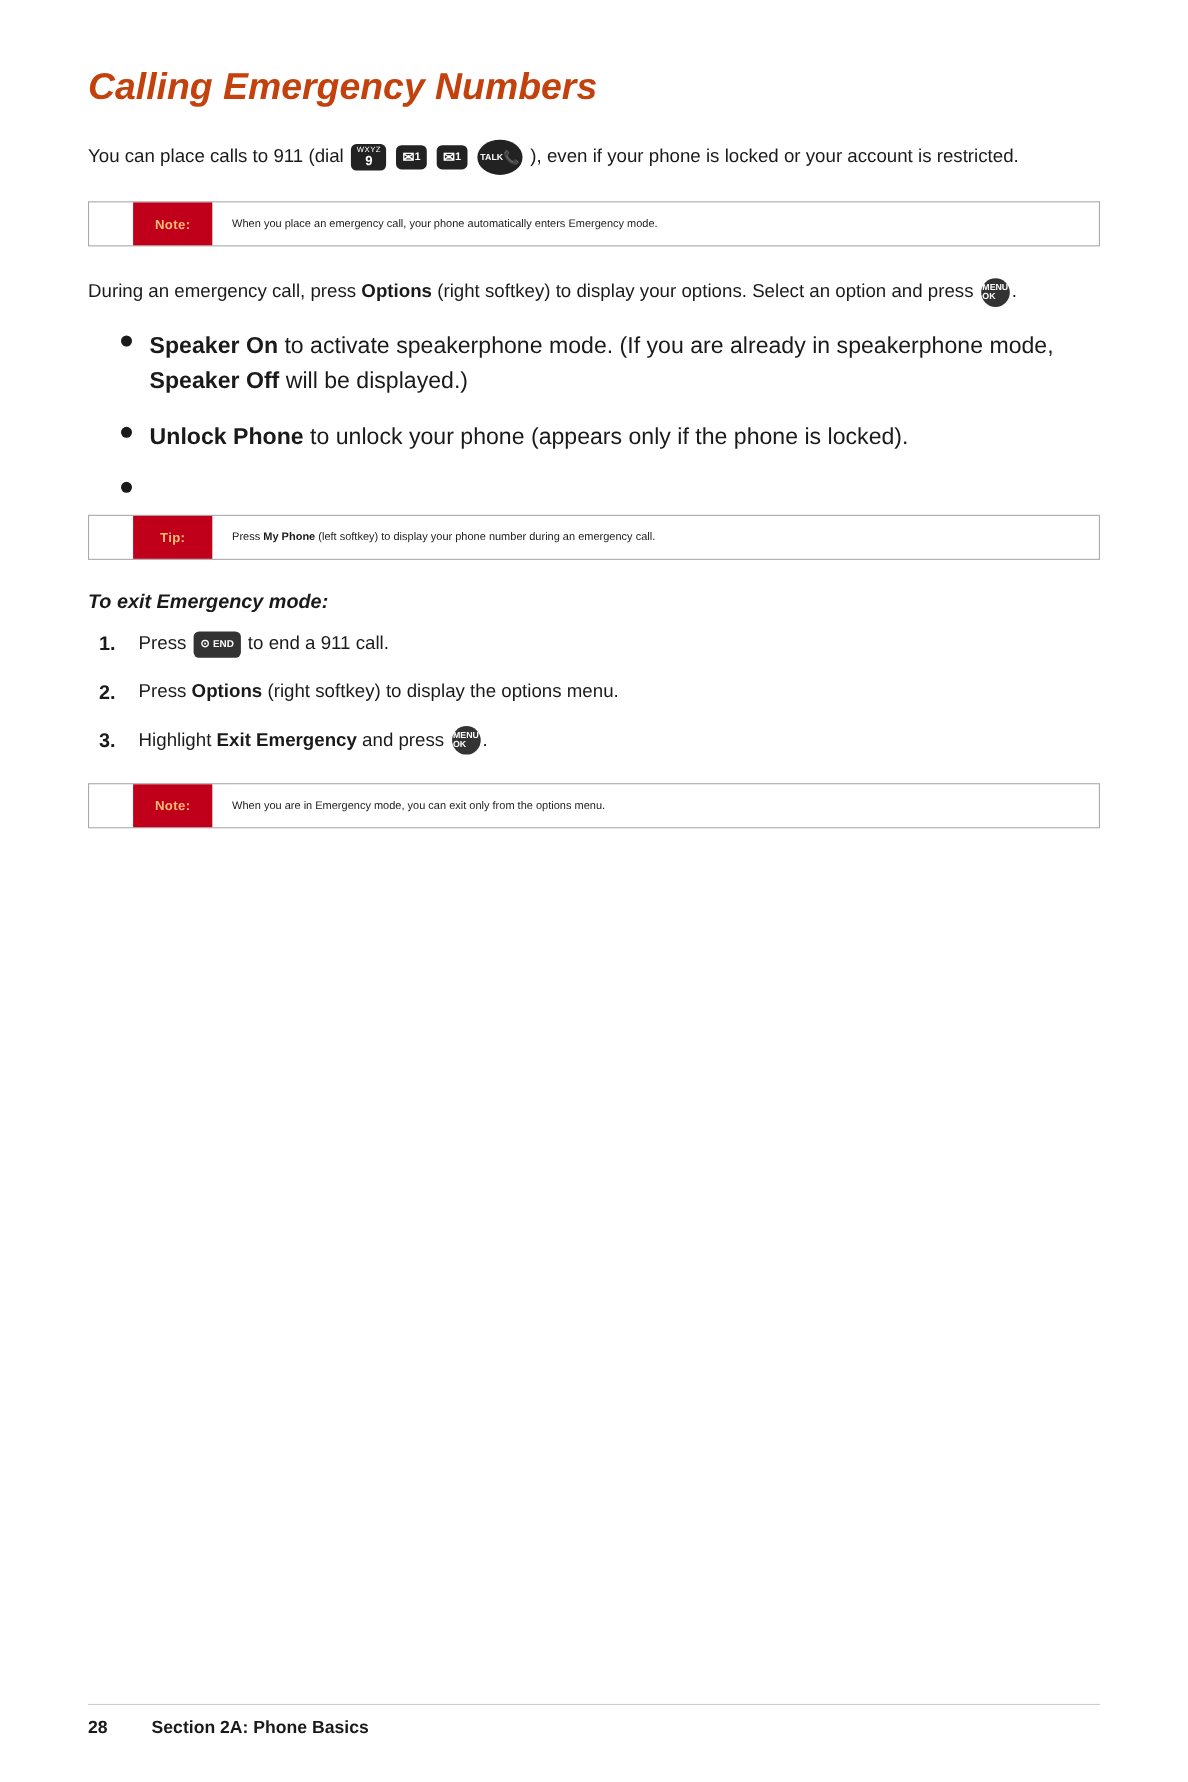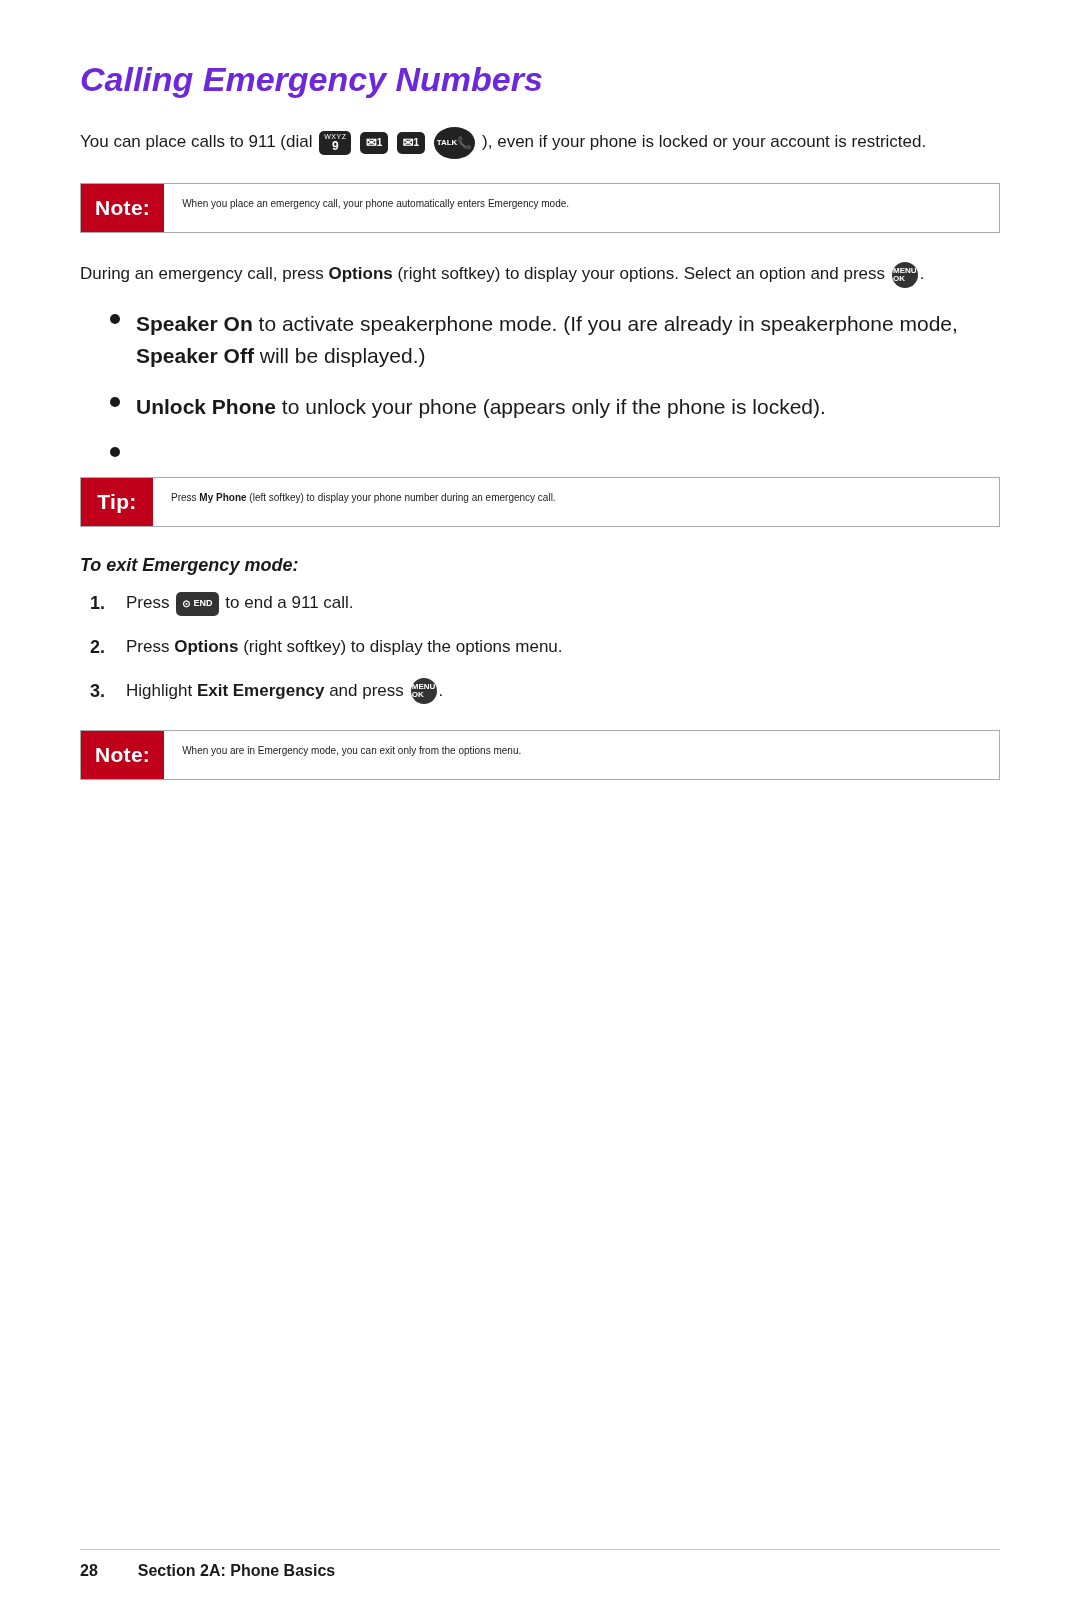--- a/index.html
+++ b/index.html
@@ -15,21 +15,21 @@
       color: #1a1a1a;
       width: 1080px;
       min-height: 1620px;
       padding: 60px 80px 60px 80px;
       position: relative;
     }
 
     .page-title {
       font-size: 34px;
       font-weight: 900;
-      color: #6d28d9;
+      color: #c2410c;
       margin-bottom: 28px;
       font-style: italic;
     }
 
     .intro-para {
       font-size: 17px;
       line-height: 1.55;
       margin-bottom: 24px;
     }
 
@@ -108,29 +108,30 @@
     .callout-box {
       display: flex;
       align-items: stretch;
       border: 1.5px solid #aaa;
       margin-bottom: 28px;
       margin-top: 4px;
     }
 
     .callout-label {
       background: #c0001a;
-      color: #ffffff;
-      font-weight: 900;
-      font-size: 21px;
+      color: #fdba74;
+      font-weight: 900;
+      font-size: 12px;
       padding: 12px 14px;
       display: flex;
       align-items: center;
       justify-content: center;
       min-width: 72px;
       letter-spacing: 0.3px;
+      margin-left: 40px;
     }
 
     .callout-label.tip {
       background: #c0001a;
     }
 
     .callout-content {
       padding: 12px 18px;
       font-size: 10px;
       line-height: 1.5;

